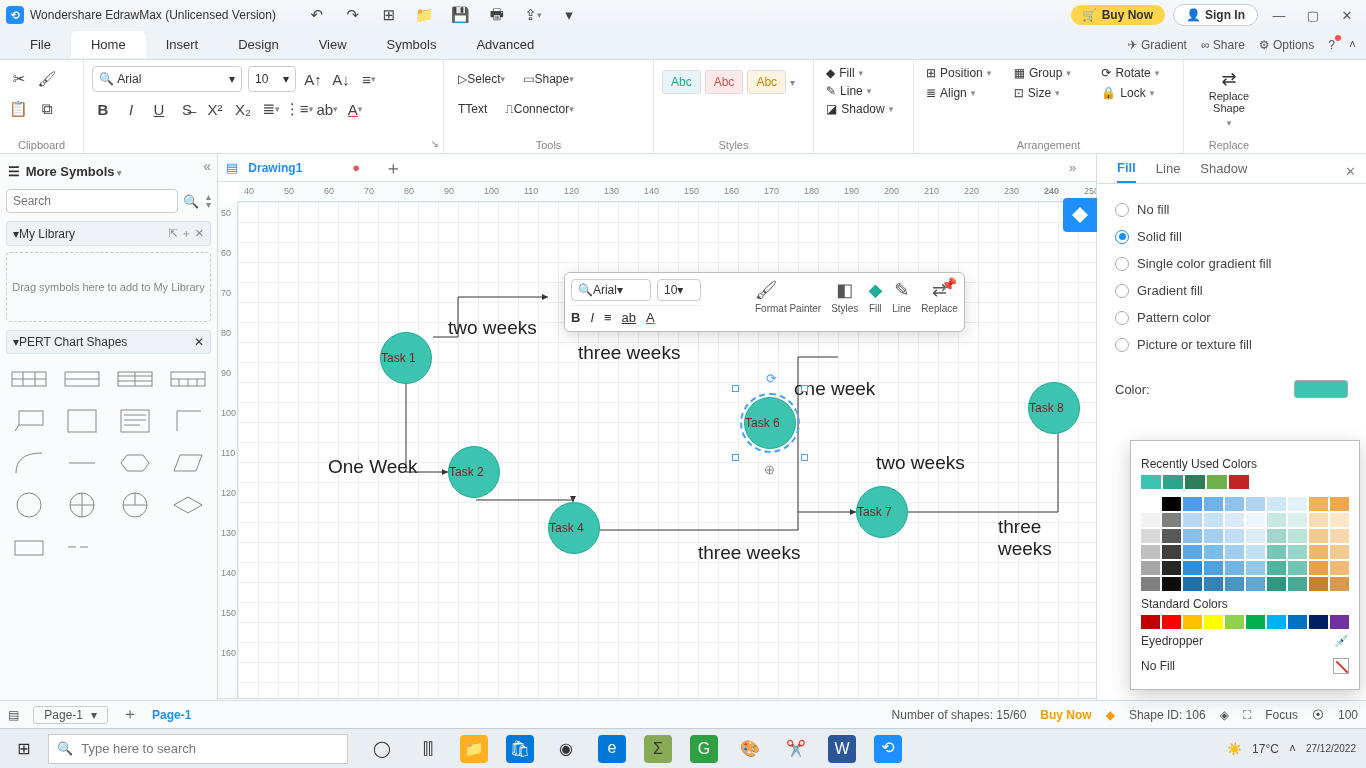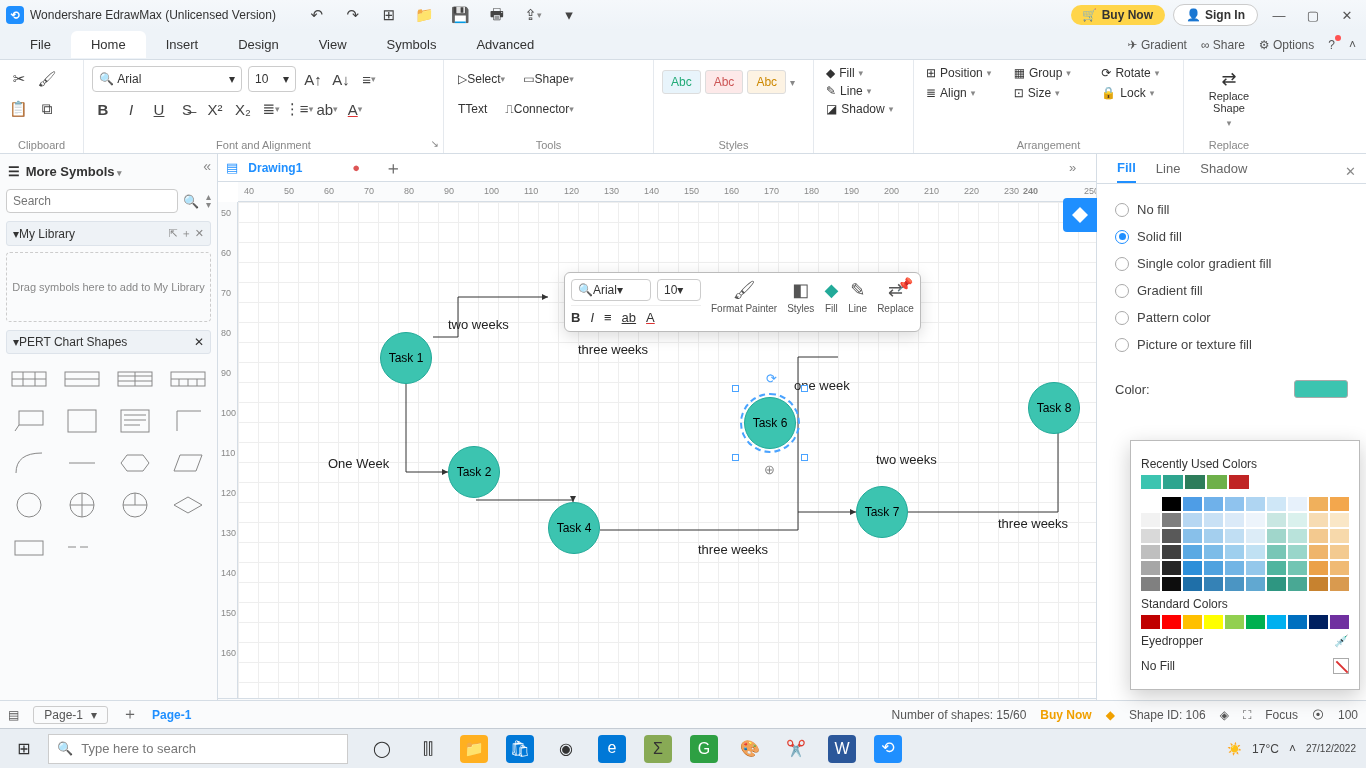--- a/index.html
+++ b/index.html
@@ -45,23 +45,23 @@
 .shape-cell { height:34px; border:1px solid transparent; display:flex; align-items:center; justify-content:center;}
 .shape-cell svg { stroke:#888; fill:none; stroke-width:1;}
 
 
 .canvas-wrap { position:absolute; top:154px; left:218px; right:270px; bottom:40px; background:#fff;}
 .tabrow { height:28px; border-bottom:1px solid #d5dde5; display:flex; align-items:center; padding-left:8px; gap:10px;}
 .tabrow .doc { font-size:12px; color:#1f8fff; font-weight:bold; display:flex; align-items:center; gap:4px;}
 .ruler-h { height:20px; background:#fafbfc; border-bottom:1px solid #d5dde5; position:relative; font-size:9px; color:#888; margin-left:20px;}
 .ruler-v { width:20px; background:#fafbfc; border-right:1px solid #d5dde5; position:absolute; top:48px; bottom:30px; left:0; font-size:9px; color:#888;}
 .canvas { position:absolute; top:48px; left:20px; right:0; bottom:30px; background:#fff; background-image:linear-gradient(#eee 1px,transparent 1px),linear-gradient(90deg,#eee 1px,transparent 1px); background-size:20px 20px; overflow:hidden;}
-.task { position:absolute; width:52px; height:52px; border-radius:50%; background:#3cc4b0; border:1px solid #2a9; display:flex; align-items:center; justify-content:center; font-size:12px; color:#000000;}
+.task { position:absolute; width:52px; height:52px; border-radius:50%; background:#3cc4b0; border:1px solid #2a9; display:flex; align-items:center; font-size:12px; color:#7f1d1d;}
 .task.sel { outline:2px dashed #4aa3ff; outline-offset:2px;}
-.edge-label { position:absolute; font-size:13px; color:#222; background:transparent;}
+.edge-label { position:absolute; font-size:19px; color:#222; background:transparent;}
 .colorbar { position:absolute; bottom:0; left:0; right:0; height:30px; display:flex; align-items:center; padding:0 6px; gap:1px; background:#fafbfc; border-top:1px solid #d5dde5;}
 .colorbar .sw { width:9px; height:14px;}
 
 
 .minitb { position:absolute; background:#fff; border:1px solid #bbb; border-radius:6px; box-shadow:0 4px 16px rgba(0,0,0,.15); padding:6px; display:flex; align-items:flex-start; gap:10px;}
 .minitb .col { display:flex; flex-direction:column; align-items:center; font-size:10px; color:#555; gap:2px;}
 .minitb .row1 { display:flex; align-items:center; gap:6px; border-bottom:1px solid #eee; padding-bottom:4px; margin-bottom:4px;}
 .minitb .row2 { display:flex; align-items:center; gap:10px;}
 
 
@@ -187,21 +187,20 @@
       <span class="ribbon-ico">S̶</span>
       <span class="ribbon-ico">X²</span>
       <span class="ribbon-ico">X₂</span>
       <span class="ribbon-ico dd">≣</span>
       <span class="ribbon-ico dd">⋮≡</span>
       <span class="ribbon-ico dd">ab</span>
       <span class="ribbon-ico dd">
           <u style="text-decoration-color:#d33;">A</u>
         </span>
     </div>
-    <div class="glabel">Font and Alignment</div>
     <span style="position:absolute; right:4px; bottom:4px; font-size:10px; color:#888;">↘</span>
   </div>
   <div class="ribbon-group" style="width:210px;">
     <div class="ribbon-row">
       <div class="fontbox dd" style="border:none;">▷ <span>Select</span></div>
       <div class="fontbox dd" style="border:none;">▭ <span>Shape</span></div>
     </div>
     <div class="ribbon-row">
       <div class="fontbox" style="border:none;">T <span>Text</span></div>
       <div class="fontbox dd" style="border:none;">⎍ <span>Connector</span></div>
@@ -400,21 +399,21 @@
       <span class="ruler-tick" style="left: 406px;">140</span>
       <span class="ruler-tick" style="left: 446px;">150</span>
       <span class="ruler-tick" style="left: 486px;">160</span>
       <span class="ruler-tick" style="left: 526px;">170</span>
       <span class="ruler-tick" style="left: 566px;">180</span>
       <span class="ruler-tick" style="left: 606px;">190</span>
       <span class="ruler-tick" style="left: 646px;">200</span>
       <span class="ruler-tick" style="left: 686px;">210</span>
       <span class="ruler-tick" style="left: 726px; text-align: right;">220</span>
       <span class="ruler-tick" style="left: 766px;">230</span>
-      <span class="ruler-tick" style="left: 785px; font-weight: bold;">240</span>
+      <span class="ruler-tick" style="left: 806px; font-weight: bold;">240</span>
       <span class="ruler-tick" style="left: 846px;">250</span>
     </div>
   <div class="ruler-v" id="rulerV">
       <span class="vr-tick" style="top: 6px;">50</span>
       <span class="vr-tick" style="top: 46px;">60</span>
       <span class="vr-tick" style="top: 86px;">70</span>
       <span class="vr-tick" style="top: 126px;">80</span>
       <span class="vr-tick" style="top: 166px;">90</span>
       <span class="vr-tick" style="top: 206px;">100</span>
       <span class="vr-tick" style="top: 246px;">110</span>
@@ -490,21 +489,21 @@
         <div class="row2">
           <span><b>B</b></span>
           <span><i>I</i></span>
           <span>≡</span>
           <span><u>ab</u></span>
           <span><u style="text-decoration-color:#d33;">A</u></span>
         </div>
       </div>
       <div class="col">
           <span style="font-size:18px;">🖌</span>
-          <span style="white-space:pre-line;text-align:center;">Format Painter</span>
+          <span style="white-space:pre-line;text-align:center;margin-left:44px;">Format Painter</span>
         </div>
       <div class="col">
           <span style="font-size:18px;">◧</span>
           <span>Styles</span>
         </div>
       <div class="col">
           <span style="font-size:18px;color:#2a9;">◆</span>
           <span>Fill</span>
         </div>
       <div class="col">

